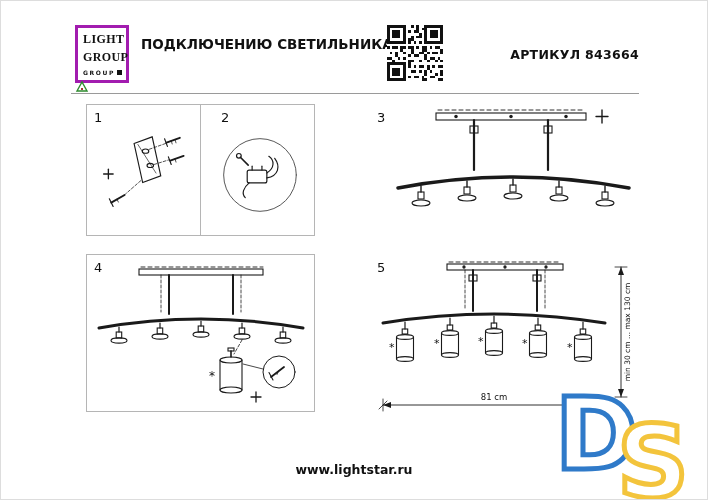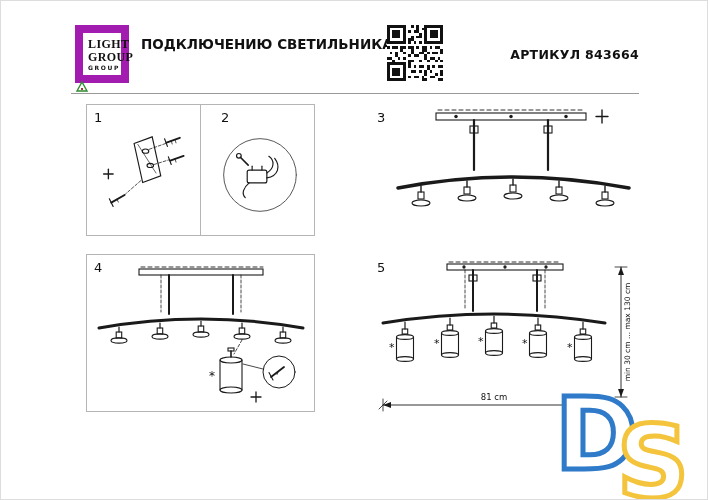--- a/index.html
+++ b/index.html
@@ -4,21 +4,21 @@
 <style>
   html,body{margin:0;padding:0;background:#f5f5f5;}
   .page{
     position:relative;width:708px;height:500px;background:#fff;
     font-family:"DejaVu Sans","Liberation Sans",sans-serif;color:#111;
     overflow:hidden;border:1px solid #ddd;box-sizing:border-box;margin:0 auto;
   }
   
   .logo-box{
     position:absolute;left:74px;top:24px;width:54px;height:58px;
-    border:8px solid #a21caf;box-sizing:border-box;padding:5px 4px 4px 5px;
+    border:3px solid #a21caf;box-sizing:border-box;padding:5px 4px 4px 5px;
     display:flex;flex-direction:column;justify-content:space-between;
   }
   .logo-word{font-family:"Liberation Serif","DejaVu Serif",serif;font-weight:bold;font-size:12px;line-height:1.02;letter-spacing:.4px;}
   .logo-grp{display:flex;align-items:center;justify-content:space-between;font-size:6px;letter-spacing:1.6px;font-weight:bold;}
   .logo-sq{width:5px;height:5px;background:#111;}
   .doc-title{position:absolute;left:140px;top:33px;font-size:13.5px;font-weight:bold;line-height:1.5;}
   .qr{position:absolute;left:386px;top:24px;width:56px;height:56px;}
   .series-block{position:absolute;left:450px;top:38px;width:188px;text-align:right;}
   .series{font-size:11px;font-weight:bold;letter-spacing:.2px;}
   .article{font-size:12.5px;font-weight:bold;margin-top:8px;letter-spacing:.3px;}
@@ -276,19 +276,20 @@
     </g>
     <text x="20" y="92" font-size="11">*</text>
     <text x="65" y="88" font-size="11">*</text>
     <text x="109" y="86" font-size="11">*</text>
     <text x="153" y="88" font-size="11">*</text>
     <text x="198" y="92" font-size="11">*</text>
     <text x="125" y="141" text-anchor="middle" font-size="8.5">81 cm</text>
     <text x="261" y="73" text-anchor="middle" font-size="7.5" transform="rotate(-90 261 73)">min 30 cm ... max 130 cm</text>
   </svg>
 
+  <div class="website">www.lightstar.ru</div>
 
   <svg class="watermark" viewBox="0 0 158 128">
     <text x="4" y="96" font-size="100" fill="#ffffff" stroke-width="5" stroke="#2f7ac9">D</text>
     <text x="66" y="124" font-size="100" fill="#ffffff" stroke-width="5" stroke="#f3c43c">S</text>
   </svg>
 
 </div>
 
 </body></html>

